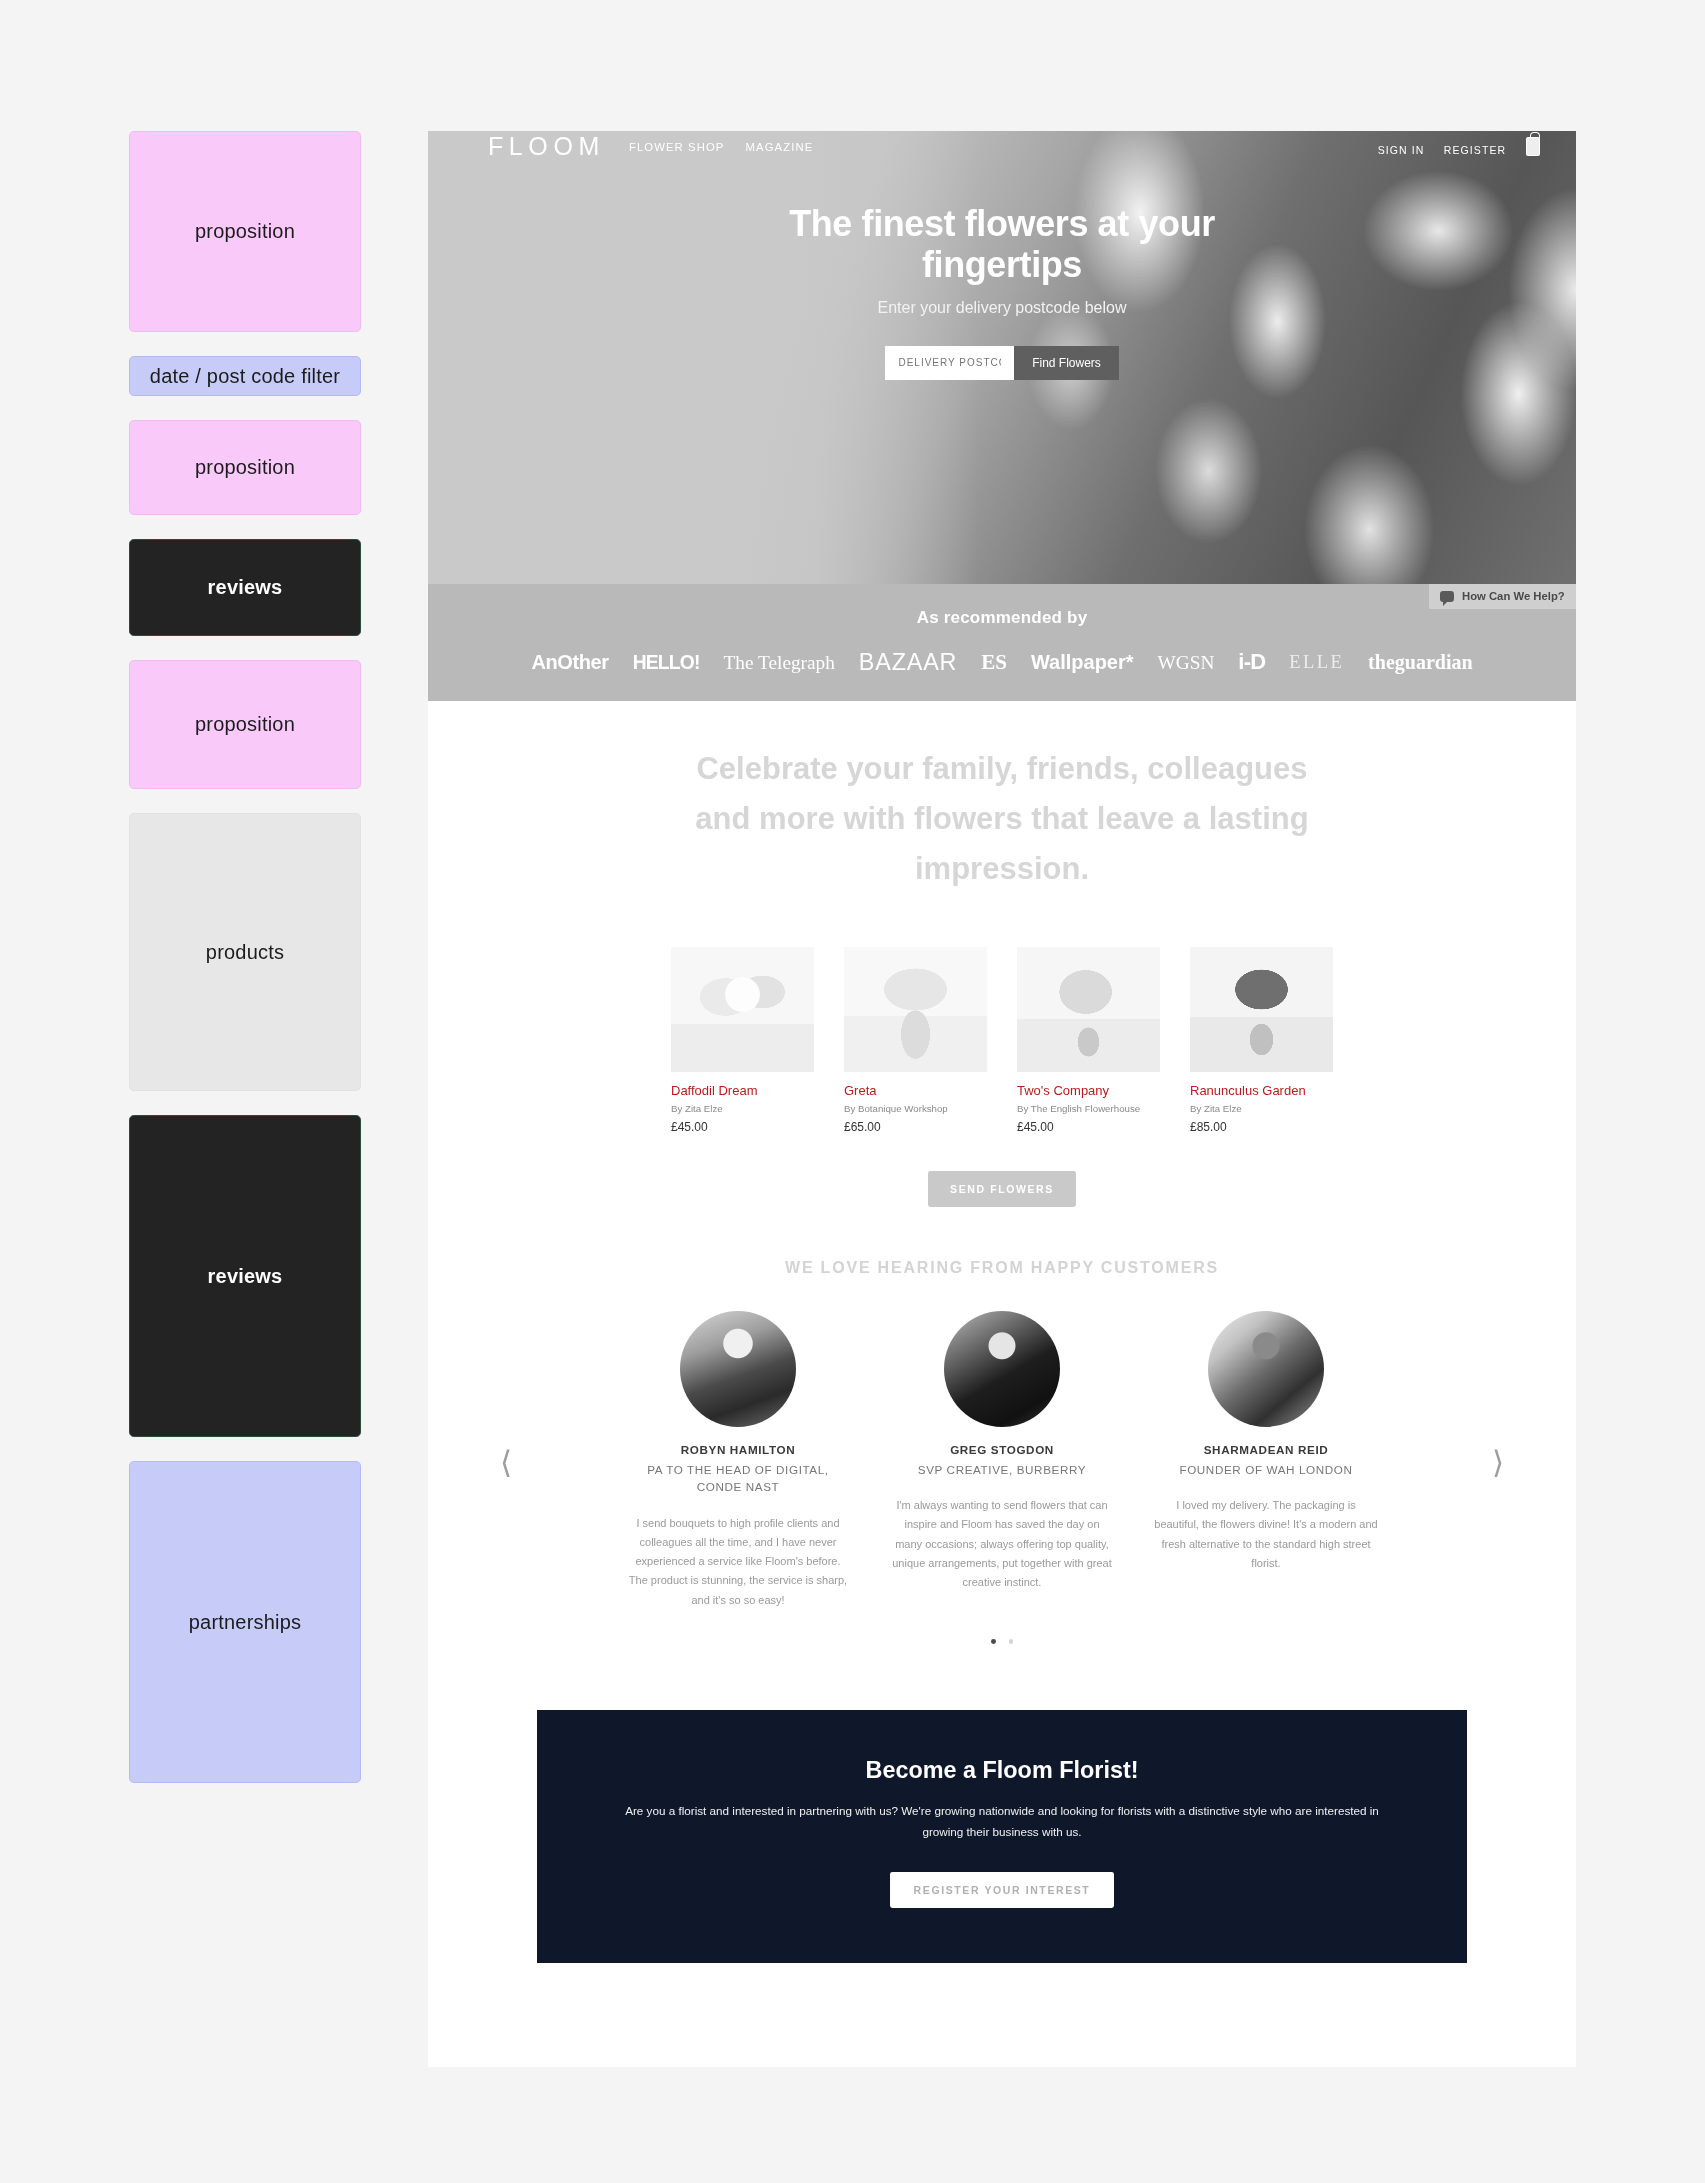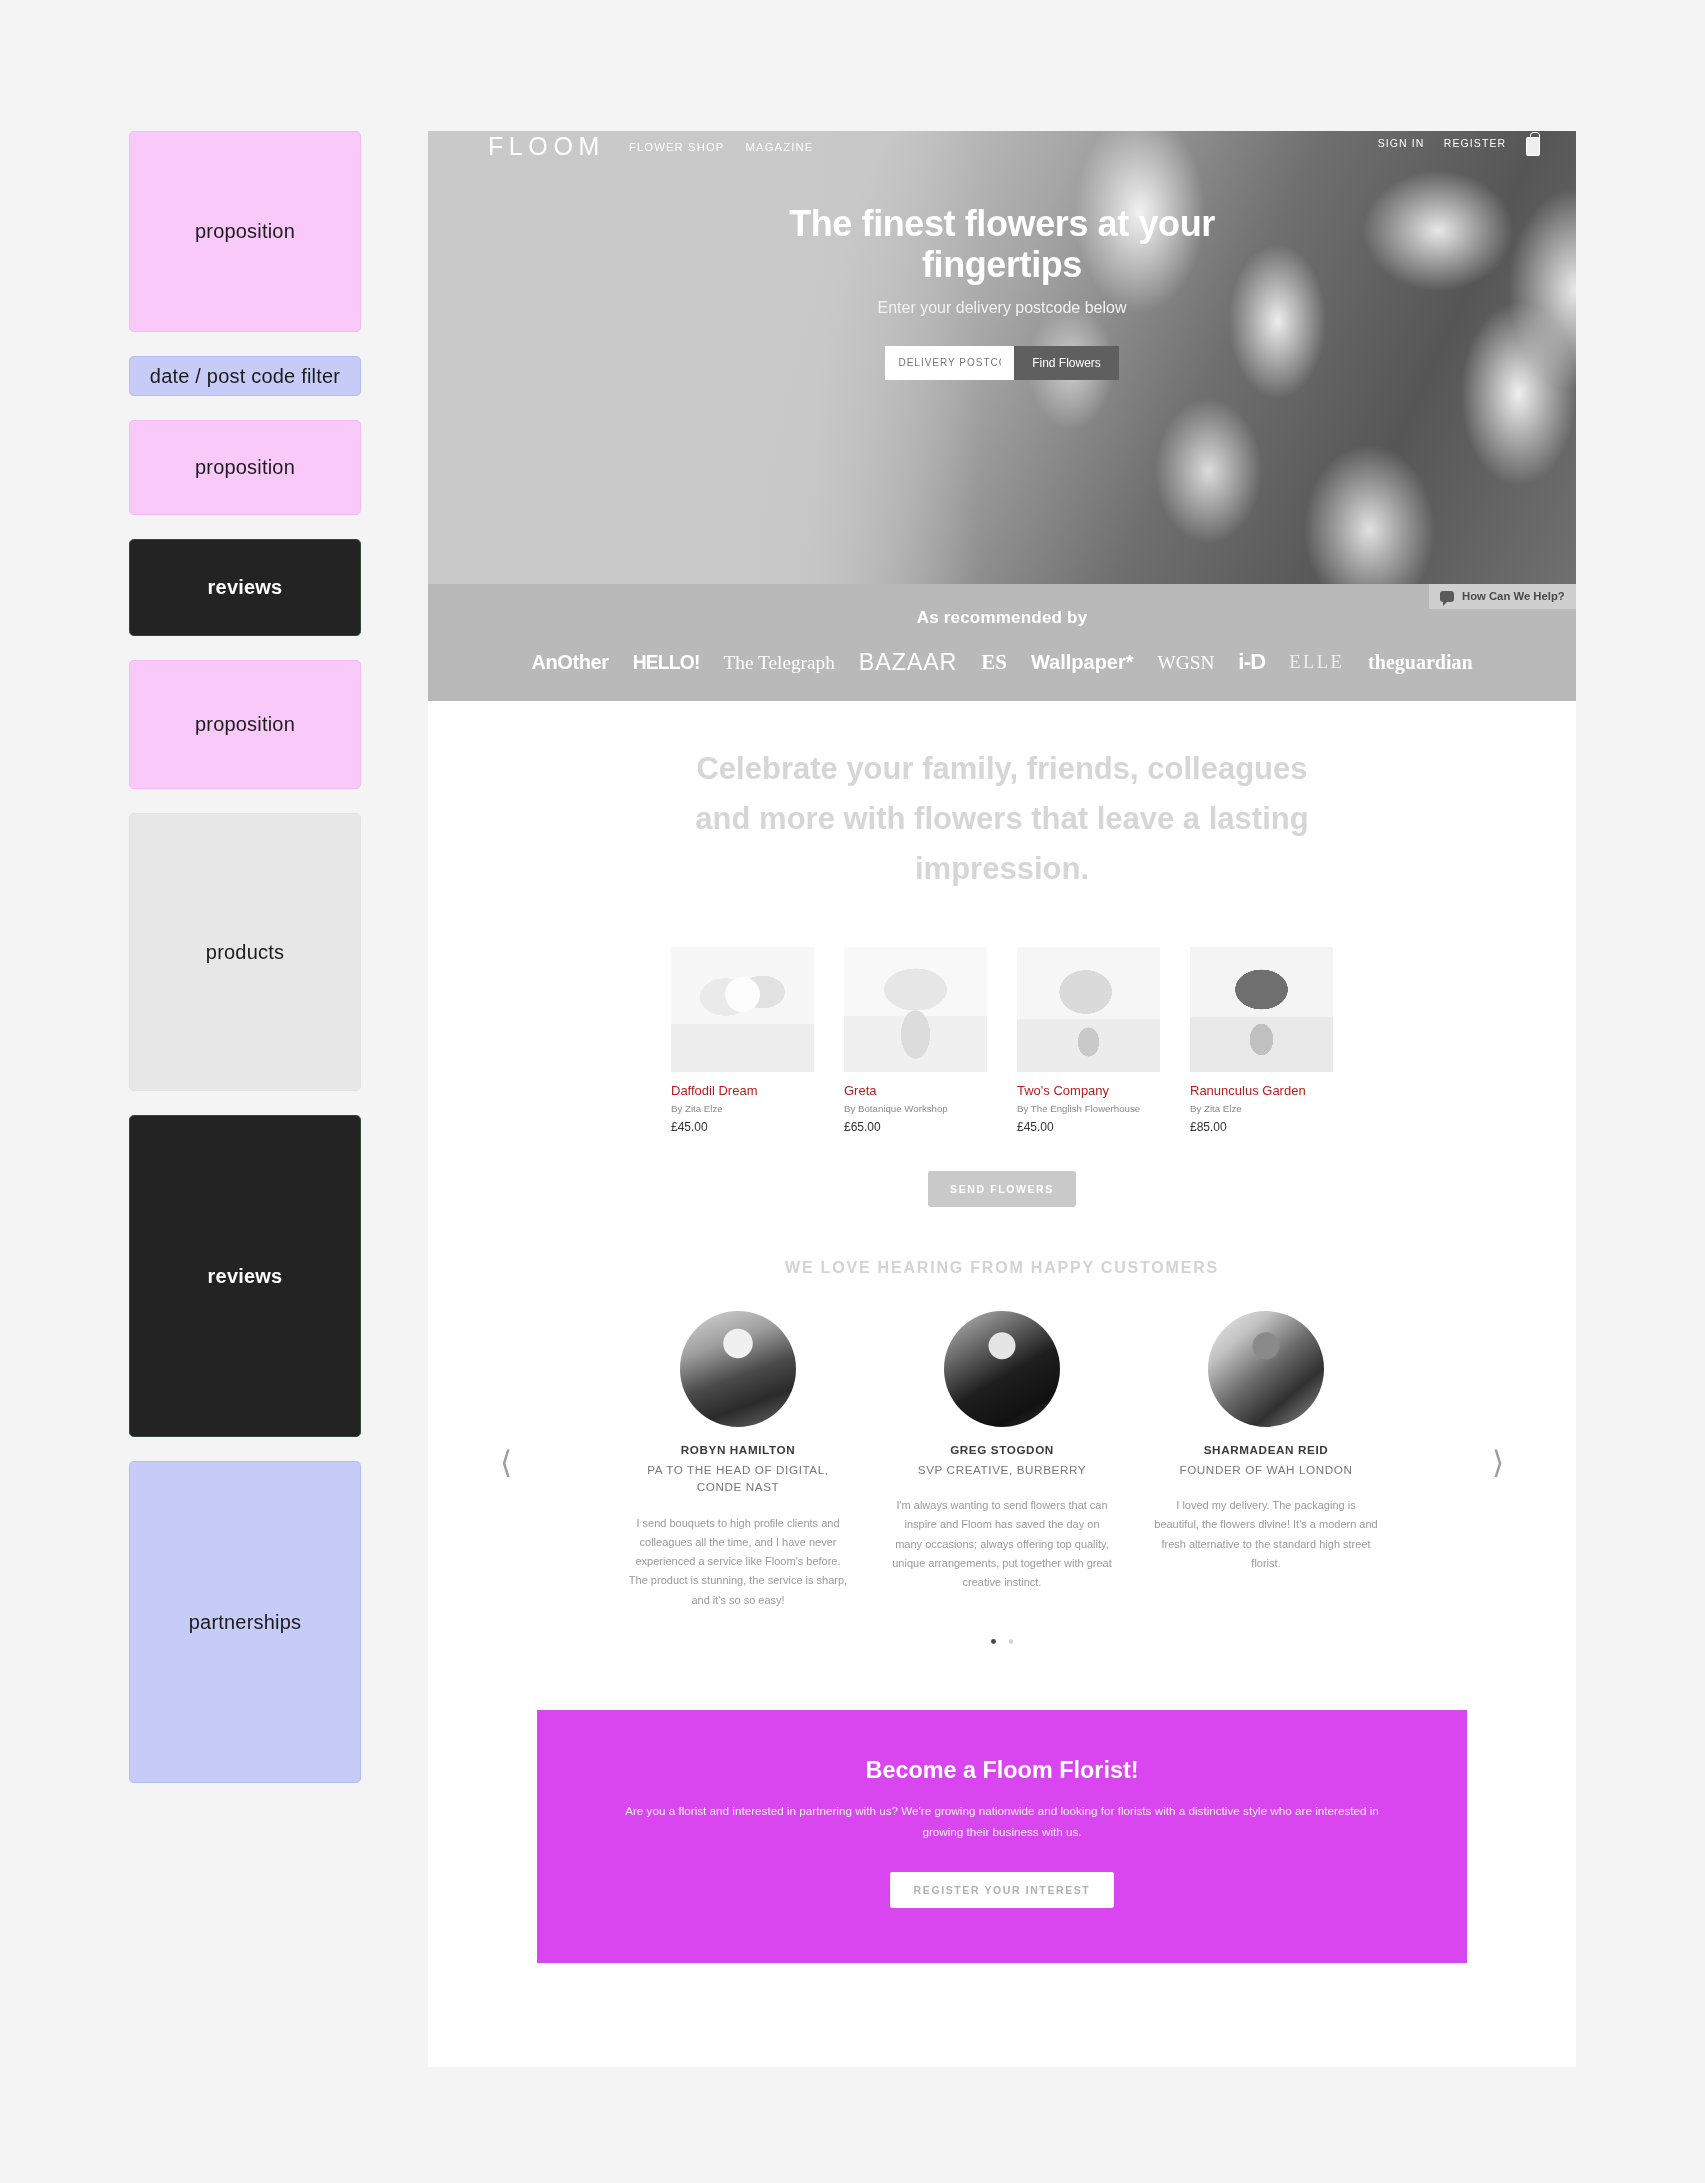--- a/index.html
+++ b/index.html
@@ -73,21 +73,21 @@
   }
   .brand {
     font-size: 25px; letter-spacing: 5.6px; color: #fff;
     font-weight: 300; margin-right: 24px;
   }
   .nav-links { display: flex; gap: 21px; }
   .nav-link {
     font-size: 11.3px; letter-spacing: 1.1px; color: #ffffff;
     font-weight: 500;
   }
-  .nav-right { margin-left: auto; display: flex; align-items: flex-start; gap: 19.3px; }
+  .nav-right { margin-left: auto; display: flex; align-items: flex-end; gap: 19.3px; }
   .nav-right .nav-link { font-size: 10.5px; }
   .bag {
     width: 14.5px; height: 19.3px; border: 1.6px solid #fff; border-radius: 1.6px;
     position: relative; background: rgba(255,255,255,.9);
   }
   .bag::after {
     content: ""; position: absolute; top: -5.6px; left: 3.2px;
     width: 8px; height: 6.4px; border: 1.6px solid #fff; border-bottom: none;
     border-radius: 4px 4px 0 0;
   }
@@ -218,21 +218,21 @@
     font-size: 31px; color: #9e9e9e; font-weight: 300;
     cursor: pointer; user-select: none;
   }
   .arrow.left { left: 72px; }
   .arrow.right { right: 72px; }
   .dots { display: flex; justify-content: center; gap: 13px; margin-top: 29px; }
   .dot { width: 4.8px; height: 4.8px; border-radius: 50%; background: #d4d4d4; cursor: pointer; }
   .dot.active { background: #4a4a4a; }
 
   .cta {
-    margin: 66px 109px 0; background: #d946ef;
+    margin: 66px 109px 0; background: #0f172a;
     text-align: center; padding: 47px 72px 55px;
   }
   .cta-h { font-size: 23.4px; color: #fff; font-weight: 700; }
   .cta-p { font-size: 11.7px; color: #f0f0f0; line-height: 1.85; margin-top: 16px; }
   .cta-btn {
     margin-top: 29px; background: #fff; border: none; color: #b0b0b0;
     font-size: 10.5px; letter-spacing: 1.6px; font-weight: 700;
     padding: 12px 24px; border-radius: 2.4px; cursor: pointer;
     font-family: "Liberation Sans", sans-serif;
   }

